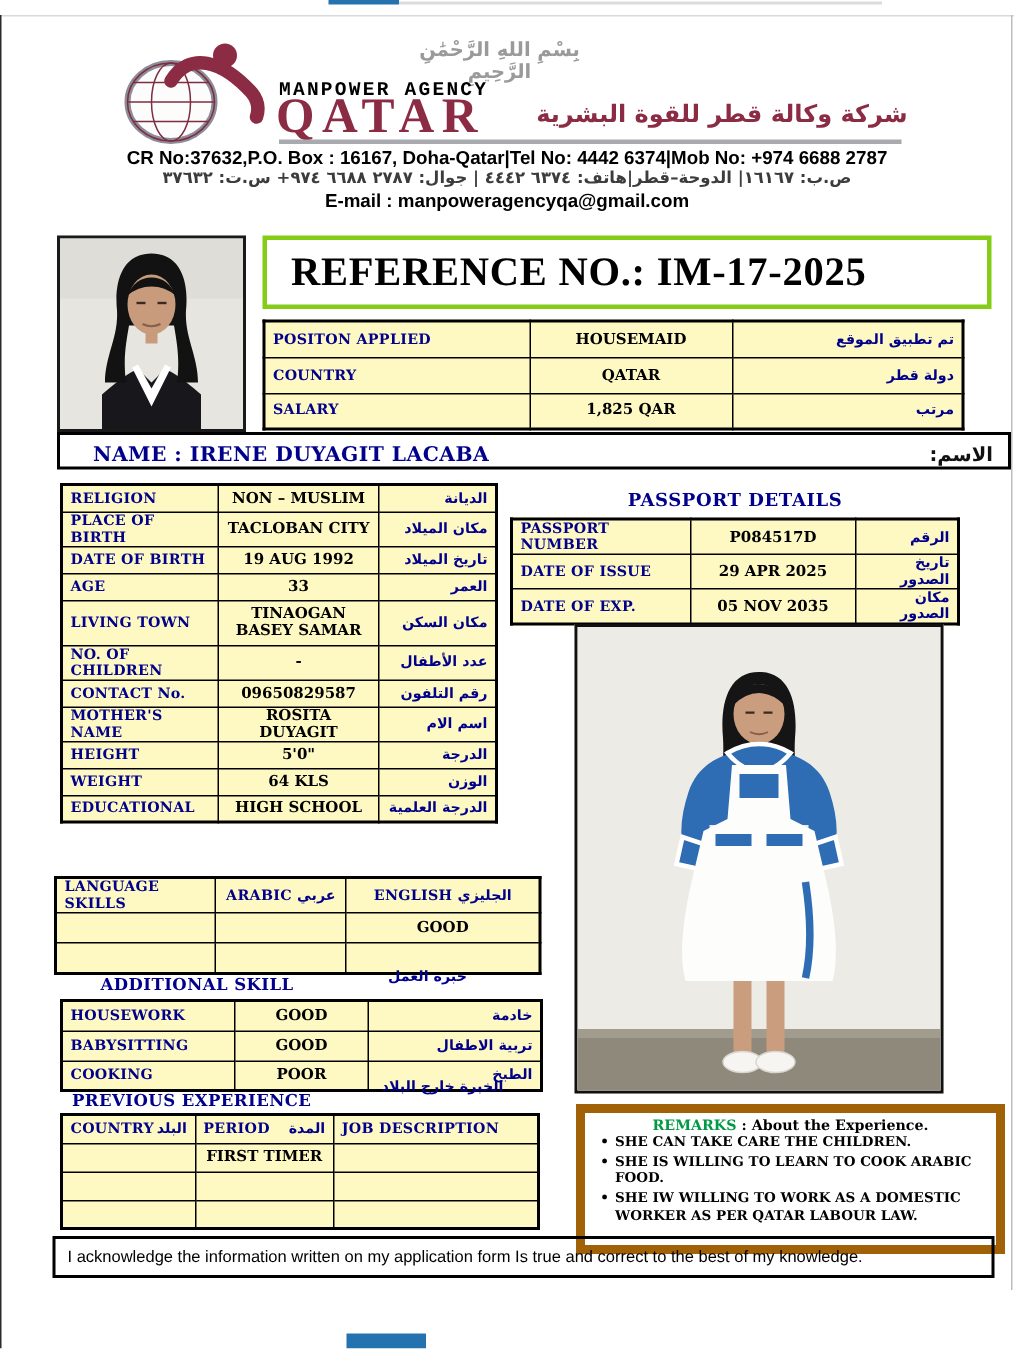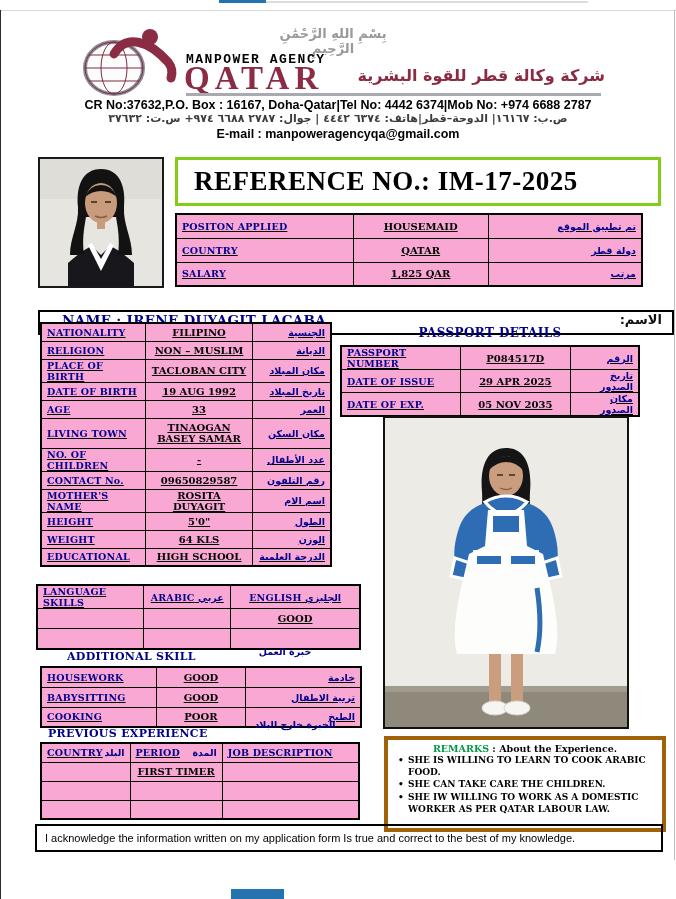--- a/index.html
+++ b/index.html
@@ -33,33 +33,33 @@
   .email-line{left:0;top:127px;width:676px;text-align:center;font-family:"Liberation Sans",sans-serif;
     font-weight:bold;font-size:12.5px;}
   
   .id-photo{left:38px;top:157px;width:122px;height:127px;border:2px solid #1a1a1a;background:#e5e3de;}
   .full-photo{left:383px;top:416px;width:242px;height:309px;border:2px solid #111;background:#eceae5;}
   
   .ref-box{left:175px;top:157px;width:464px;height:43px;border:3px solid #84cc16;
     display:flex;align-items:center;padding-left:16px;}
   .ref-title{font-family:"Liberation Serif",serif;font-weight:bold;font-size:27px;letter-spacing:.5px;}
   
-  table.tbl{border-collapse:collapse;table-layout:fixed;background:#f9a8d4;text-decoration:underline;}
+  table.tbl{border-collapse:collapse;table-layout:fixed;background:#fef9c3;}
   table.tbl td{border:1px solid #000;padding:0 5px;overflow:hidden;vertical-align:middle;}
   .tbl-outer{border:2px solid #000;}
   .lbl{color:#00008B;font-weight:bold;font-size:9.5px;letter-spacing:.2px;font-family:"DejaVu Serif",serif;}
   .val{font-weight:bold;font-size:10px;text-align:center;color:#000;font-family:"DejaVu Serif",serif;}
   .arb{color:#00008B;font-weight:bold;font-size:9.5px;text-align:right;direction:rtl;
     font-family:"DejaVu Sans",sans-serif;}
   
   .applied-tbl{left:175px;top:213px;width:468px;}
   .applied-tbl tr{height:24px;}
   
-  .name-bar{left:38px;top:310px;width:600px;height:21px;border:2px solid #000;
-    display:flex;align-items:flex-start;justify-content:space-between;padding:0 10px 0 22px;}
+  .name-bar{left:38px;top:288px;width:600px;height:21px;border:2px solid #000;
+    display:flex;align-items:flex-end;justify-content:space-between;padding:0 10px 0 22px;}
   .name-text{color:#00008B;font-weight:bold;font-size:13.5px;letter-spacing:.3px;}
   .name-ar{color:#111;font-weight:bold;font-size:13px;direction:rtl;font-family:"DejaVu Sans",sans-serif;}
   
   .personal-tbl{left:40px;top:322px;width:292px;}
   .personal-tbl tr{height:18px;}
   .personal-tbl tr.dbl{height:30px;}
   
   .passport-title{left:340px;top:326px;width:300px;text-align:center;color:#00008B;
     font-weight:bold;font-size:12px;letter-spacing:.4px;}
   .passport-tbl{left:340px;top:345px;width:300px;}
@@ -73,21 +73,21 @@
   .additional-label{left:48px;top:650px;color:#00008B;font-weight:bold;font-size:11px;letter-spacing:.3px;margin-left:19px;}
   .additional-ar{left:230px;top:646px;width:110px;text-align:center;}
   .additional-tbl{left:40px;top:666px;width:322px;}
   .additional-tbl tr{height:20px;}
   
   .experience-label{left:48px;top:727px;color:#00008B;font-weight:bold;font-size:11px;letter-spacing:.3px;}
   .experience-ar{left:240px;top:719px;width:110px;text-align:center;}
   .experience-tbl{left:40px;top:742px;width:320px;}
   .experience-tbl tr{height:19px;}
   
-  .remarks-box{left:384px;top:736px;width:262px;height:82px;border:4px solid #a16207;padding:3px 6px;}
+  .remarks-box{left:384px;top:736px;width:262px;height:82px;border:6px solid #a16207;padding:3px 6px;}
   .remarks-title{text-align:center;font-size:9.5px;font-weight:bold;}
   .remarks-title .hl{color:#009A44;}
   .bullet-item{display:flex;font-size:9px;font-weight:bold;line-height:1.3;margin-top:1px;}
   .bullet-item::before{content:"•";width:14px;flex:0 0 14px;text-align:center;}
   
   .ack-box{left:35px;top:824px;width:608px;height:18px;border:2px solid #000;
     display:flex;align-items:center;padding:3px 8px;}
   .ack-text{font-family:"Liberation Sans",sans-serif;font-size:11px;}
 </style>
 </head>
@@ -173,25 +173,20 @@
   <span class="name-ar">الاسم:</span>
 </div>
 
 <table class="abs tbl tbl-outer personal-tbl">
   <colgroup>
       <col style="width:36%">
       <col style="width:37%">
       <col style="width:27%">
     </colgroup>
   <tbody>
-      <tr>
-        <td class="lbl">NATIONALITY</td>
-        <td class="val">FILIPINO</td>
-        <td class="arb">الجنسية</td>
-      </tr>
   <tr>
         <td class="lbl">RELIGION</td>
         <td class="val">NON – MUSLIM</td>
         <td class="arb">الديانة</td>
       </tr>
   <tr>
         <td class="lbl">PLACE OF BIRTH</td>
         <td class="val">TACLOBAN CITY</td>
         <td class="arb">مكان الميلاد</td>
       </tr>
@@ -221,21 +216,21 @@
         <td class="arb">رقم التلفون</td>
       </tr>
   <tr>
         <td class="lbl">MOTHER'S NAME</td>
         <td class="val">ROSITA DUYAGIT</td>
         <td class="arb">اسم الام</td>
       </tr>
   <tr>
         <td class="lbl">HEIGHT</td>
         <td class="val">5'0"</td>
-        <td class="arb">الطول</td>
+        <td class="arb">الدرجة</td>
       </tr>
   <tr>
         <td class="lbl">WEIGHT</td>
         <td class="val">64 KLS</td>
         <td class="arb">الوزن</td>
       </tr>
   <tr>
         <td class="lbl">EDUCATIONAL</td>
         <td class="val">HIGH SCHOOL</td>
         <td class="arb">الدرجة العلمية</td>
@@ -394,24 +389,24 @@
     <td></td>
   </tr>
 </tbody>
   </table>
 
 <div class="abs remarks-box">
   <div class="remarks-title">
     <span class="hl">REMARKS</span><span> : About the Experience.</span>
   </div>
   <div class="bullet-item">
-      <span>SHE IS WILLING TO LEARN TO COOK ARABIC FOOD.</span>
+      <span>SHE CAN TAKE CARE THE CHILDREN.</span>
     </div>
   <div class="bullet-item">
-      <span>SHE CAN TAKE CARE THE CHILDREN.</span>
+      <span>SHE IS WILLING TO LEARN TO COOK ARABIC FOOD.</span>
     </div>
   <div class="bullet-item">
       <span>SHE IW WILLING TO WORK AS A DOMESTIC WORKER AS PER QATAR LABOUR LAW.</span>
     </div>
 </div>
 
 <div class="abs ack-box">
   <span class="ack-text">I acknowledge the information written on my application form Is true and correct to the best of my knowledge.</span>
 </div>
 

